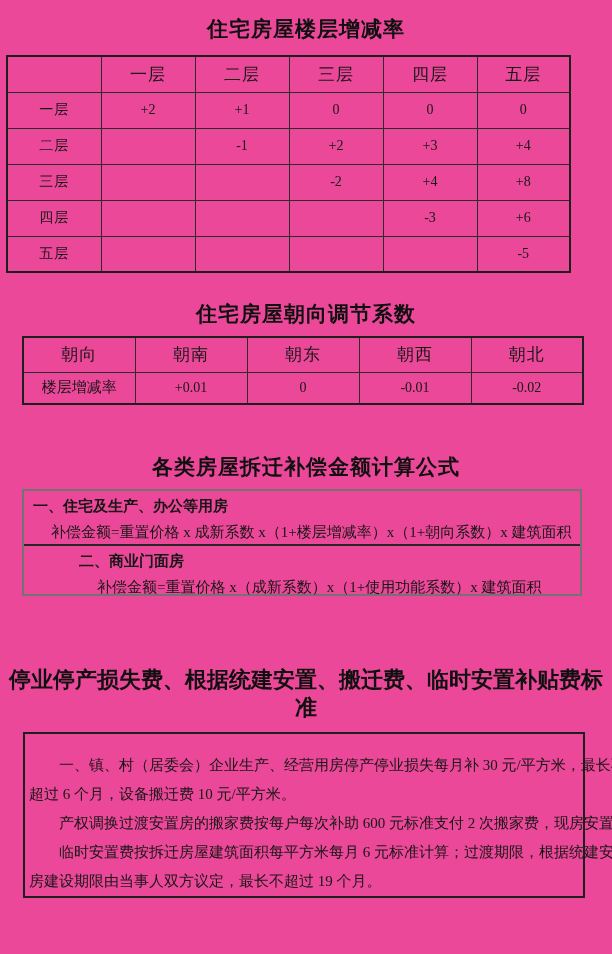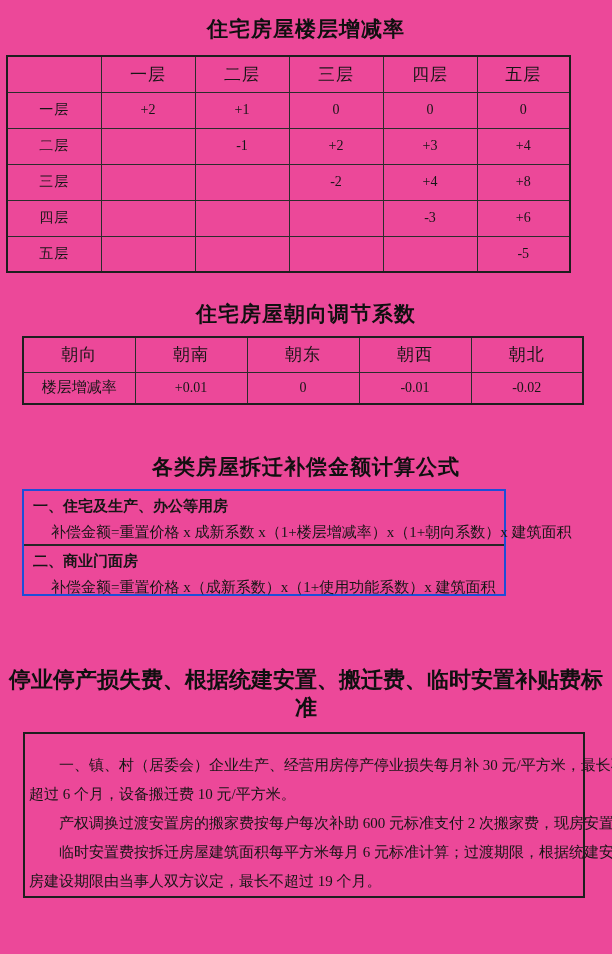--- a/index.html
+++ b/index.html
@@ -46,27 +46,27 @@
   .table1 th { height: 36px; font-size: 17px; letter-spacing: 1px; }
   .table1 td { height: 36px; font-size: 14px; }
   .table1 td.rowlabel { font-size: 14px; letter-spacing: 1px; }
   .table2 { margin: 9px 0 0 22px; width: 560px; }
   .table2 th { height: 35px; font-size: 17px; letter-spacing: 1px; }
   .table2 td { height: 32px; font-size: 14px; }
   .table2 td.rowlabel { font-size: 15px; }
   
   .law-box {
     margin: 9px 0 16px 22px;
-    width: 484px;
-    border: 2px solid #1d4ed8;
+    width: 560px;
+    border: 2px solid #737373;
     background: transparent;
   }
   .law-item { height: 55px; }
   .law-item.first { border-bottom: 2px solid #262626; height: 55px; }
-  .law-item.second { height: 48px; }
+  .law-item.second { height: 48px; padding-left: 46px; }
   .law-heading {
     padding: 7px 0 0 9px;
     font-size: 15px;
     font-weight: bold;
     line-height: 17px;
     white-space: nowrap;
   }
   .law-formula {
     padding: 9px 0 0 27px;
     font-size: 15px;

